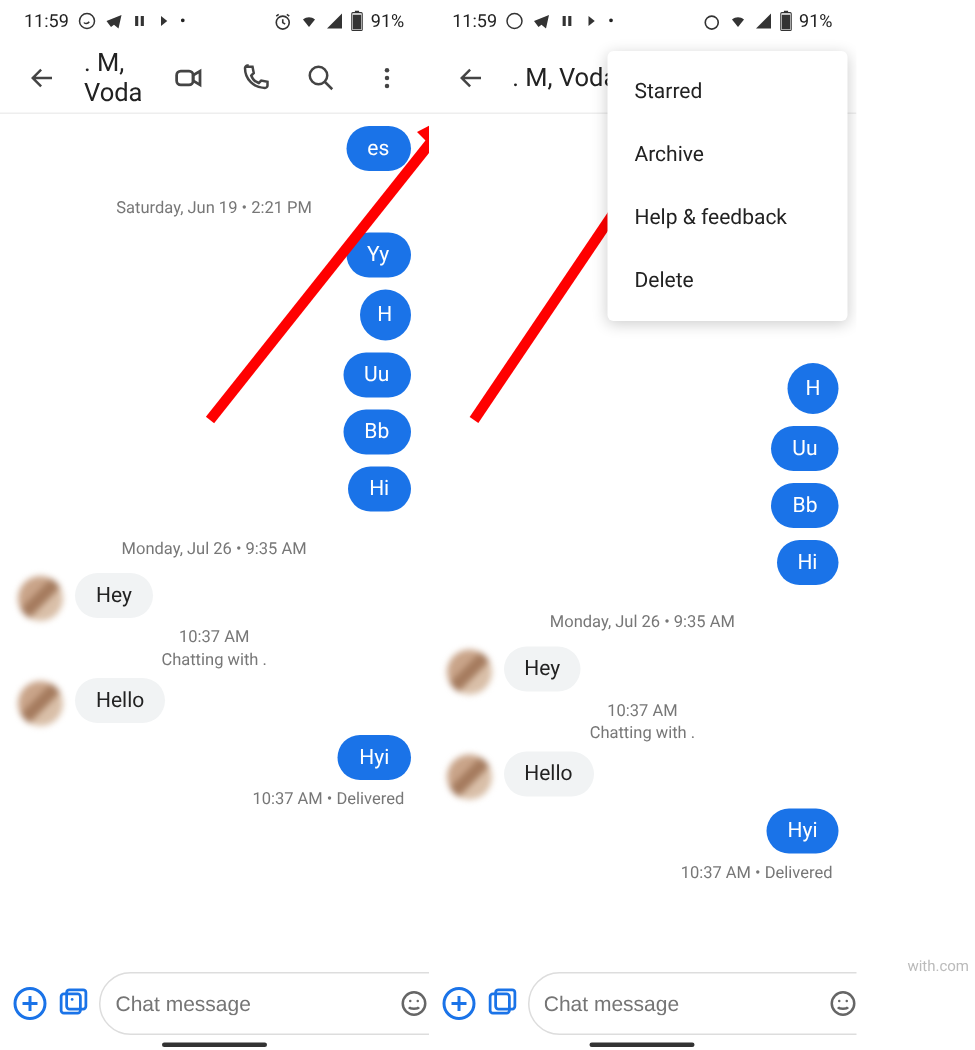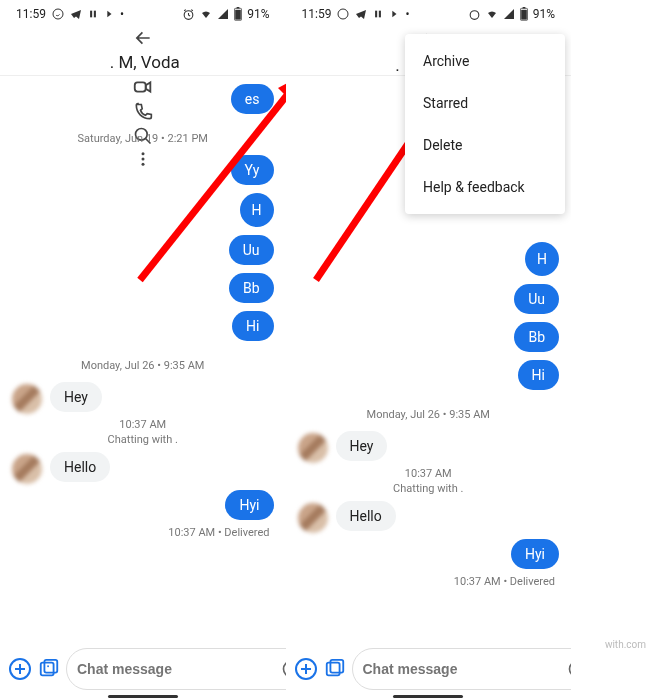--- a/index.html
+++ b/index.html
@@ -2,38 +2,38 @@
 <html><head>
 <meta charset="utf-8">
 <style>
   * { box-sizing: border-box; margin: 0; padding: 0; }
   body { font-family: -apple-system, Roboto, Arial, sans-serif; background: #fff; width: 650px; height: 700px; overflow: hidden; position: relative; }
   .container { display: flex; width: 571px; height: 700px; }
   .phone { width: 325px; height: 700px; position: relative; overflow: hidden; background: #fff; }
   .status-bar { height: 28px; display: flex; justify-content: space-between; align-items: center; padding: 0 16px; font-size: 12px; color: #222; }
   .status-left { display: flex; gap: 6px; align-items: center; }
   .status-right { display: flex; gap: 4px; align-items: center; }
-  .header { height: 48px; display: flex; align-items: center; padding: 0 8px; gap: 4px; border-bottom: 1px solid #eee; flex-direction: column; }
+  .header { height: 48px; display: flex; align-items: center; padding: 0 8px; gap: 4px; border-bottom: 1px solid #eee; }
   .icon-btn { width: 40px; height: 40px; display: flex; align-items: center; justify-content: center; border-radius: 50%; cursor: pointer; }
   .title { flex: 1; font-size: 17px; color: #222; padding-left: 4px; }
   .chat-area { position: relative; height: 560px; overflow: hidden; }
   .datestamp { text-align: center; font-size: 11px; color: #777; margin: 14px 0 6px; }
   .bubble-row { display: flex; padding: 2px 12px; }
   .bubble-row.sent { justify-content: flex-end; }
   .bubble-row.recv { justify-content: flex-start; align-items: flex-end; gap: 8px; }
   .bubble { border-radius: 18px; padding: 7px 14px; font-size: 14px; max-width: 200px; margin: 2px 0; }
   .sent .bubble { background: #1a73e8; color: #fff; }
   .recv .bubble { background: #f1f3f4; color: #222; }
   .bubble.round { border-radius: 50%; width: 34px; height: 34px; display: flex; align-items: center; justify-content: center; padding: 0; }
   .avatar { width: 30px; height: 30px; border-radius: 50%; background: linear-gradient(135deg,#c9a489 0,#c9a489 40%,#a57b5e 40%,#a57b5e 60%,#d9bfa8 60%); filter: blur(2px); }
   .meta { text-align: center; font-size: 11px; color: #777; margin: 2px 0; }
   .meta.right { text-align: right; padding-right: 16px; margin-left: 35px; }
   .composer { position: absolute; bottom: 10px; left: 0; right: 0; display: flex; align-items: center; padding: 0 8px; gap: 6px; }
   .compose-input { flex: 1; height: 42px; border: 1px solid #ddd; border-radius: 21px; display: flex; align-items: center; padding: 0 10px; gap: 8px; }
-  .compose-input input { flex: 1; border: none; outline: none; font-size: 14px; background: transparent; color: #555; font-weight: bold; }
+  .compose-input input { flex: 1; border: none; outline: none; font-size: 14px; background: transparent; color: #555; }
   .nav-pill { position: absolute; bottom: 2px; left: 50%; transform: translateX(-50%); width: 70px; height: 3px; background: #333; border-radius: 2px; }
   .menu { position: absolute; top: 34px; right: 6px; width: 160px; background: #fff; box-shadow: 0 2px 10px rgba(0,0,0,0.2); border-radius: 4px; padding: 6px 0; z-index: 10; }
   .menu-item { padding: 13px 18px; font-size: 14px; color: #222; cursor: pointer; }
   .arrow { position: absolute; z-index: 5; }
   .watermark { position: absolute; right: 4px; bottom: 50px; font-size: 10px; color: #bbb; z-index: 20; }
   svg { display: block; }
 </style>
 </head>
 <body>
 
@@ -296,24 +296,24 @@
           <div class="avatar"></div>
           <div class="bubble">Hello</div>
         </div>
       <div class="bubble-row sent">
           <div class="bubble">Hyi</div>
         </div>
       <div class="meta right">10:37 AM • Delivered</div>
     </div>
 
     <div class="menu">
+      <div class="menu-item">Starred</div>
       <div class="menu-item">Archive</div>
-      <div class="menu-item">Starred</div>
+      <div class="menu-item">Help &amp; feedback</div>
       <div class="menu-item">Delete</div>
-      <div class="menu-item">Help &amp; feedback</div>
     </div>
 
     <svg class="arrow" style="left:20px;top:60px" width="170" height="230">
       <line x1="10" y1="220" x2="145" y2="20" stroke="#ff0000" stroke-width="7"></line>
       <polygon points="155,8 128,22 142,36" fill="#ff0000"></polygon>
     </svg>
 
     <div class="composer">
       <div class="icon-btn">
         <svg width="24" height="24" viewBox="0 0 24 24">

